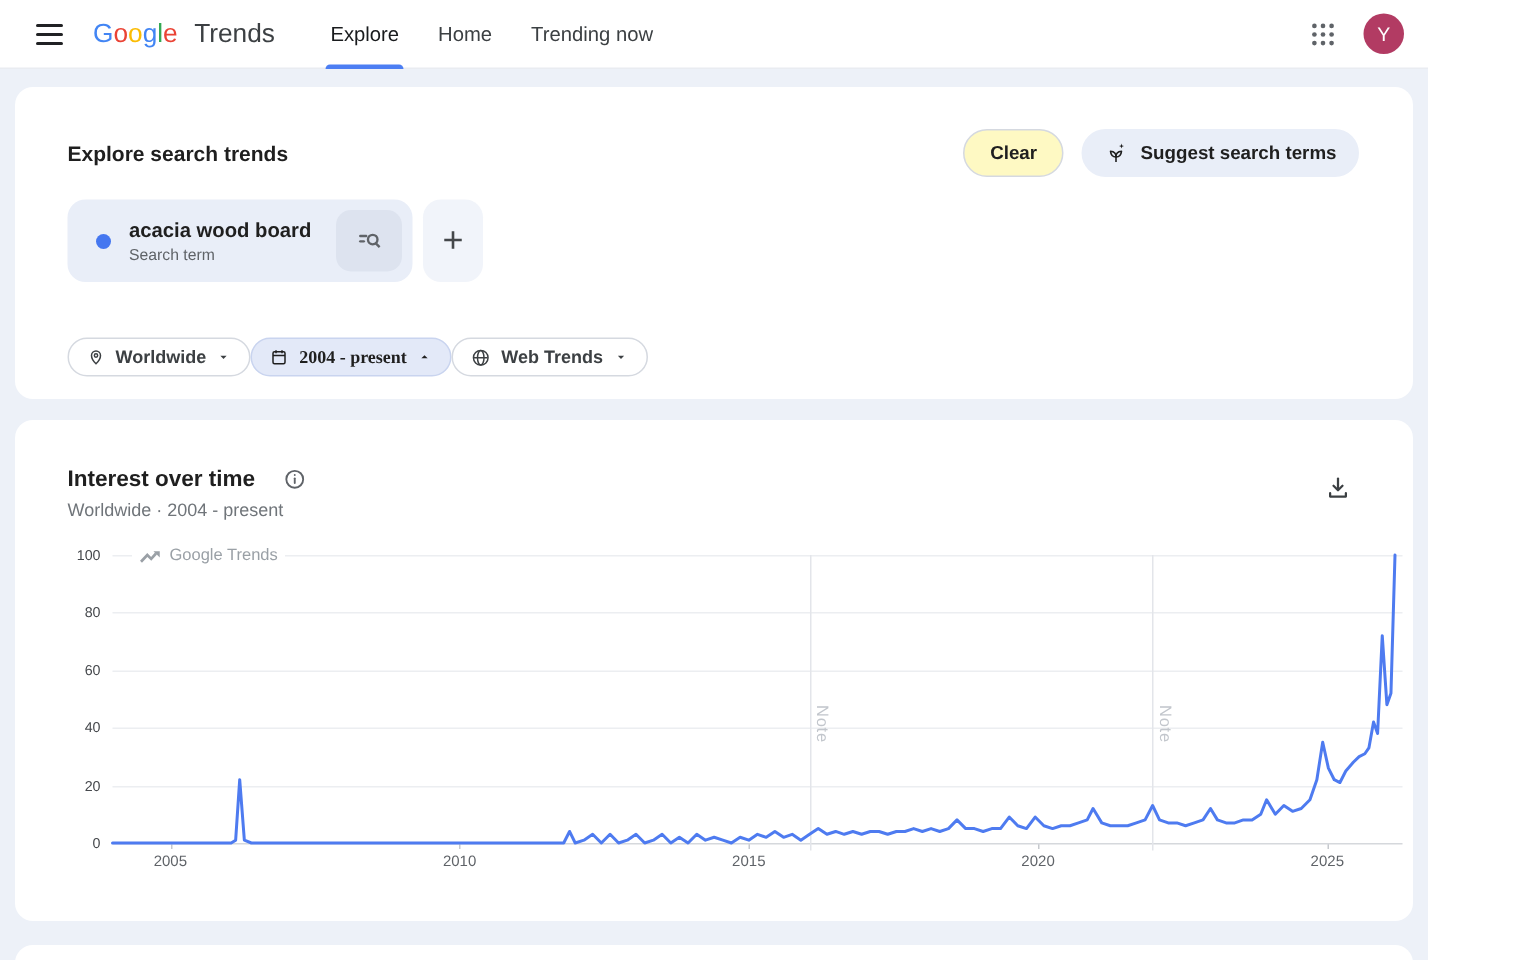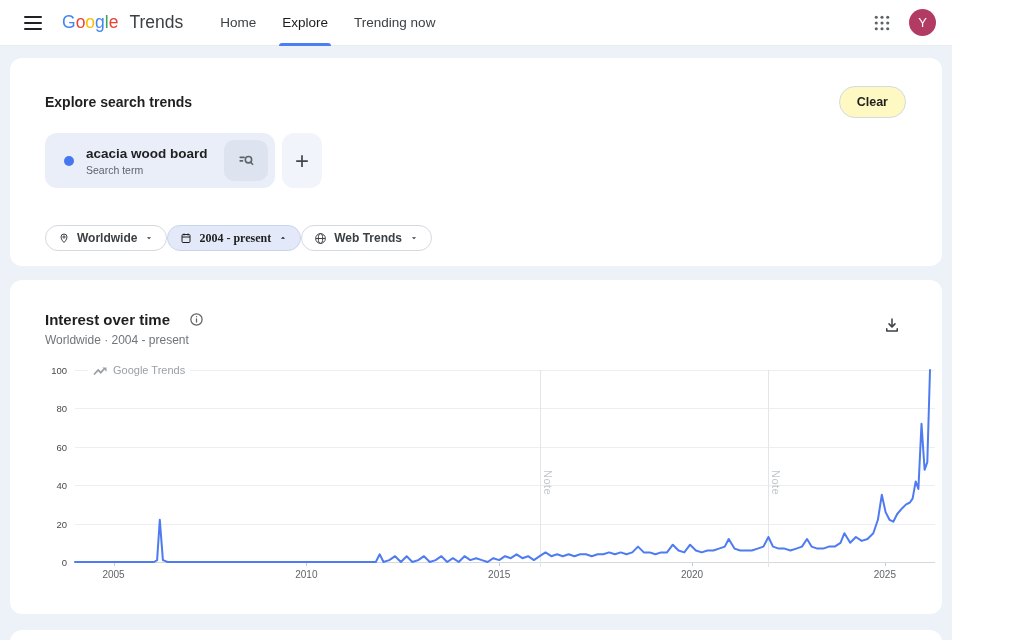--- a/index.html
+++ b/index.html
@@ -89,22 +89,22 @@
     <div class="burger">
         <i></i>
         <i></i>
         <i></i>
       </div>
     <div class="logo">
       <span><span style="color: rgb(66, 133, 244);">G</span><span style="color: rgb(234, 67, 53);">o</span><span style="color: rgb(251, 188, 4);">o</span><span style="color: rgb(66, 133, 244);">g</span><span style="color: rgb(52, 168, 83);">l</span><span style="color: rgb(234, 67, 53);">e</span></span>
       <span class="trends">Trends</span>
     </div>
     <nav class="main-nav">
+      <div class="nav-item active">Explore</div>
       <div class="nav-item">Home</div>
-      <div class="nav-item active">Explore</div>
       <div class="nav-item">Trending now</div>
     </nav>
     <div class="header-right">
       <div class="icon-btn">
         <svg width="18" height="18" viewBox="0 0 22 22" fill="#5f6368">
           <circle cx="4" cy="4" r="1.9"></circle>
             <circle cx="11" cy="4" r="1.9"></circle>
             <circle cx="18" cy="4" r="1.9"></circle>
           <circle cx="4" cy="11" r="1.9"></circle>
             <circle cx="11" cy="11" r="1.9"></circle>
@@ -116,20 +116,29 @@
       </div>
       <div class="avatar" style="background: rgb(178, 59, 99);">Y</div>
     </div>
   </header>
 
   <section class="card explore-card">
     <div class="section-title">Explore search trends</div>
 
     <div class="actions">
       <div class="btn btn-clear">Clear</div>
+      <div class="btn btn-suggest">
+        <svg width="16" height="16" viewBox="0 0 24 24" fill="none" stroke="#1f1f1f" stroke-width="1.6" stroke-linejoin="round">
+          <path d="M12 21v-5"></path>
+          <path d="M12 16c.2-3.5-1.8-5.5-5.5-5.8.3 3.7 2.3 5.6 5.5 5.8z"></path>
+          <path d="M12 16c-.2-3.5 1.8-5.5 5.5-5.8-.3 3.7-2.3 5.6-5.5 5.8z"></path>
+          <path d="M17.5 2.6l.6 1.9 1.9.6-1.9.6-.6 1.9-.6-1.9-1.9-.6 1.9-.6z" fill="#1f1f1f" stroke="none"></path>
+        </svg>
+        <span>Suggest search terms</span>
+      </div>
     </div>
 
     <div class="term-chip">
       <span class="term-dot" style="background: rgb(69, 119, 240);"></span>
       <div class="term-text">
         <div class="term-name">acacia wood board</div>
         <div class="term-sub">Search term</div>
       </div>
       <div class="term-search-btn">
         <svg width="19" height="19" viewBox="0 0 24 24" fill="#5f6368">

